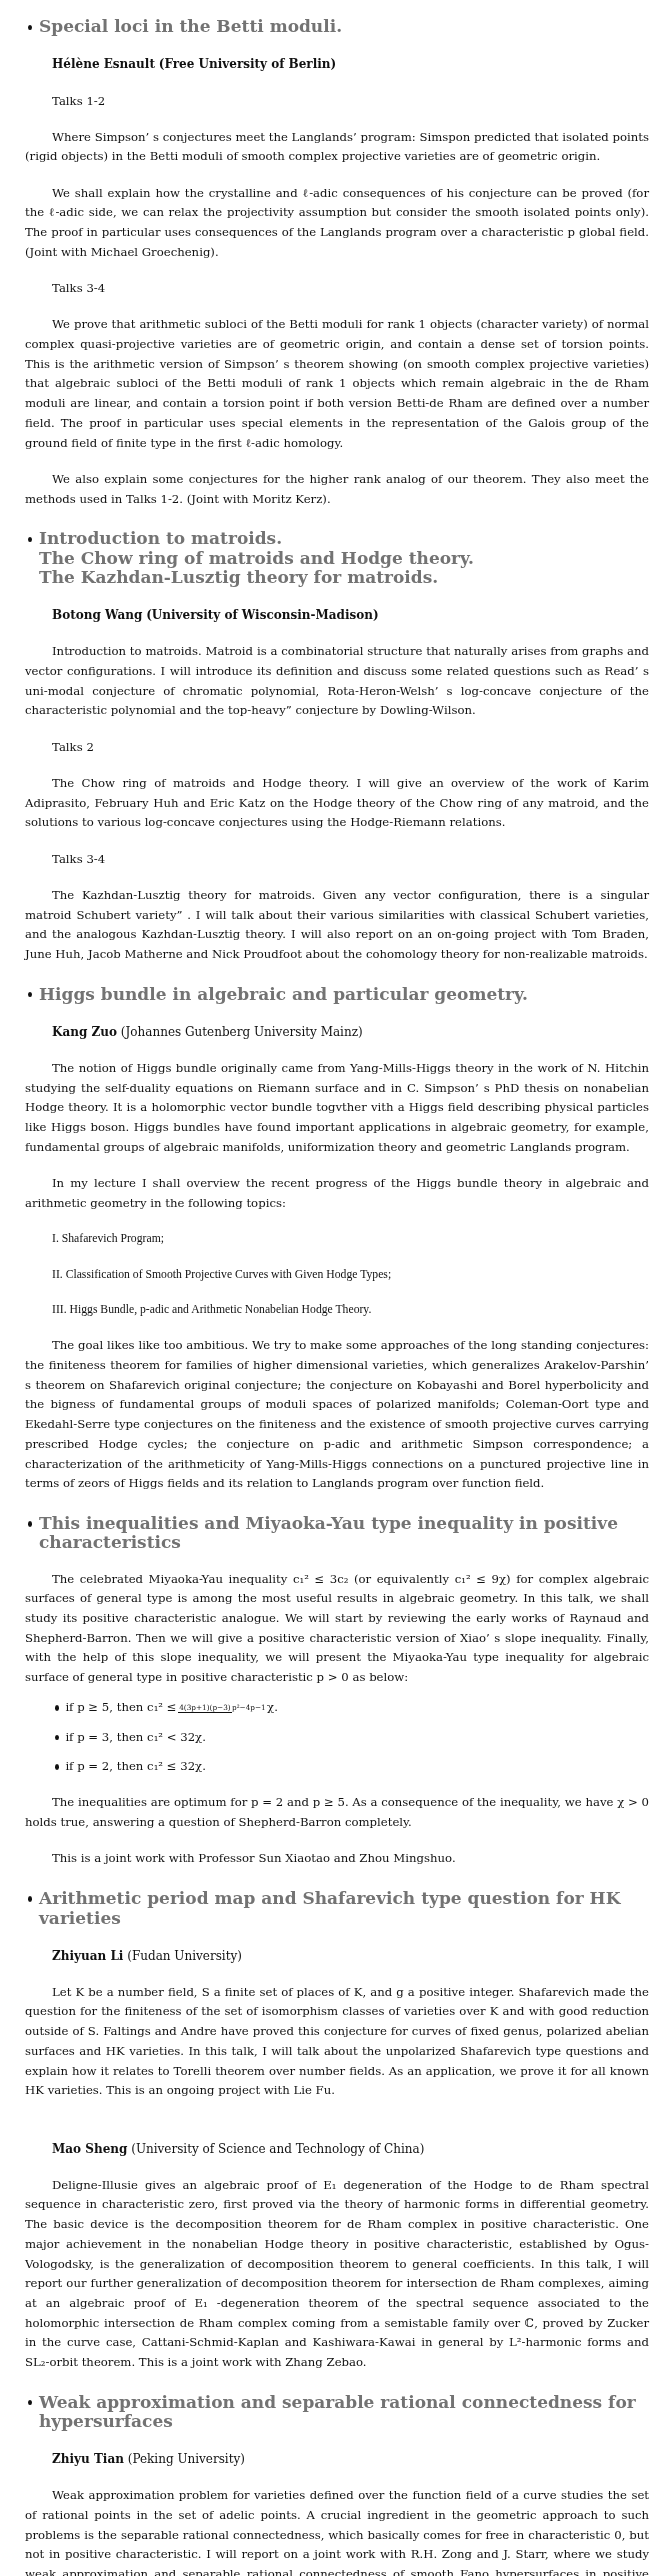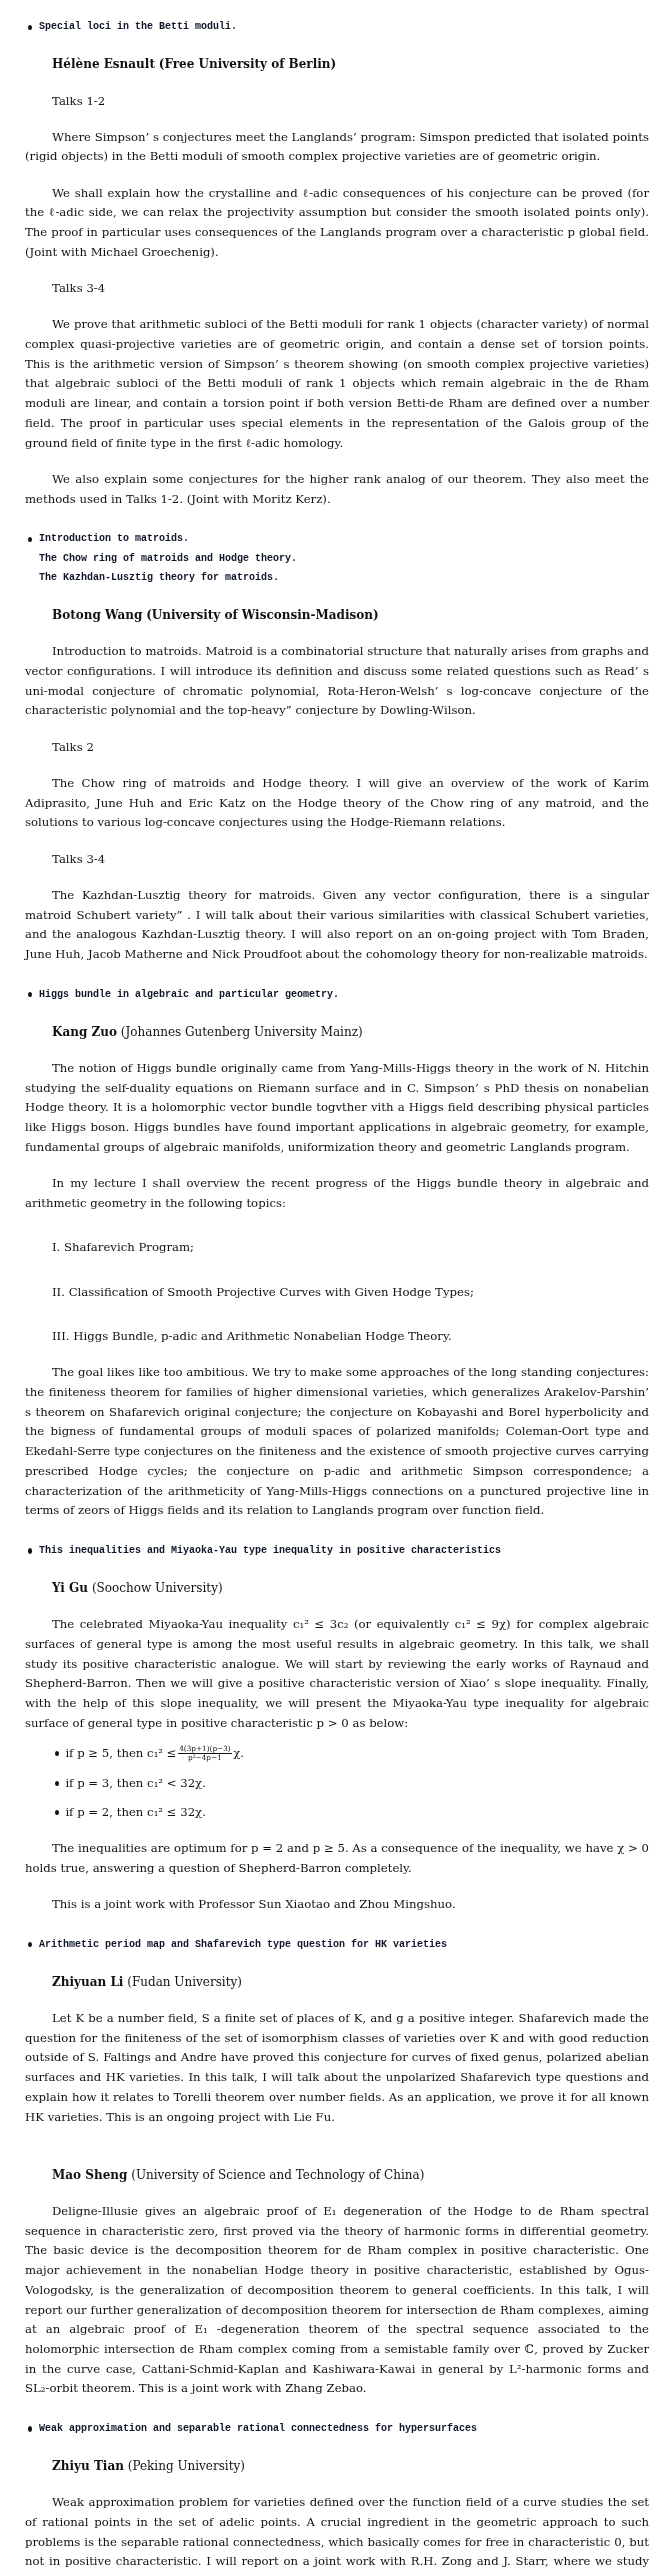--- a/index.html
+++ b/index.html
@@ -12,36 +12,36 @@
   }
   .page { padding: 17.4px 16.7px 27px 25px; }
   .session { margin: 0; }
   .title-row { display: flex; align-items: flex-start; margin-top: 0; }
   .bullet {
     width: 4px; height: 5.3px; border-radius: 50%;
     background: #111; margin: 7.3px 7.3px 0 2.7px; flex: 0 0 auto;
   }
   .titles { display: flex; flex-direction: column; }
   .title {
-    color: #0f172a; font-weight: bold; font-size: 10px; line-height: 19.4px;
-    text-decoration: none; cursor: pointer; font-family: Liberation Mono, monospace;
+    color: #737373; font-weight: bold; font-size: 17px; line-height: 19.4px;
+    text-decoration: none; cursor: pointer;
   }
   .speaker { margin: 18.7px 0 0 27px; font-size: 12px; line-height: 19.4px; }
   .speaker .name { font-weight: bold; }
   .speaker.allbold .aff { font-weight: bold; }
   .talks { margin: 16.7px 0 0 27px; line-height: 19.4px; }
   p.para {
     margin: 16.7px 0 0 0; text-indent: 27px; line-height: 19.7px;
     text-align: justify; width: 624px;
   }
-  .topic { margin: 25px 0 0 27px; line-height: 19.4px; }
+  .topic { margin: 16px 0 0 27px; line-height: 19.4px; font-family: Liberation Serif, serif; }
   ul.ineq { list-style: none; margin: 10.7px 0 0 0; padding: 0 0 0 27px; }
   ul.ineq li { display: flex; align-items: center; line-height: 19.4px; margin-bottom: 10px; }
   ul.ineq .bullet { margin: 0 6.7px 0 2.7px; }
-  .frac { display: inline-flex; flex-direction: column; vertical-align: middle; font-size: 7.3px; text-align: center; line-height: 8px; margin: 0 1.3px; }
+  .frac { display: inline-flex; flex-direction: row; vertical-align: middle; font-size: 7.3px; text-align: center; line-height: 8px; margin: 0 1.3px; }
   .frac .num { border-bottom: 0.7px solid #111; padding: 0 1.3px; }
   .gap-lg { height: 20px; }
 </style>
 </head>
 <body>
 
 <div class="page">
 
   <section class="session">
     <div class="title-row">
@@ -66,21 +66,21 @@
       <span class="bullet"></span>
       <div class="titles">
         <a class="title">Introduction to matroids.</a>
         <a class="title">The Chow ring of matroids and Hodge theory.</a>
         <a class="title">The Kazhdan-Lusztig theory for matroids.</a>
       </div>
     </div>
     <div class="speaker allbold"><span class="name">Botong Wang</span> <span class="aff">(University of Wisconsin-Madison)</span></div>
     <p class="para">Introduction to matroids. Matroid is a combinatorial structure that naturally arises from graphs and vector configurations. I will introduce its definition and discuss some related questions such as Read’ s uni-modal conjecture of chromatic polynomial, Rota-Heron-Welsh’ s log-concave conjecture of the characteristic polynomial and the    top-heavy” conjecture by Dowling-Wilson.</p>
     <div class="talks">Talks 2</div>
-    <p class="para">The Chow ring of matroids and Hodge theory. I will give an overview of the work of Karim Adiprasito, June Huh and Eric Katz on the Hodge theory of the Chow ring of any matroid, and the solutions to various log-concave conjectures using the Hodge-Riemann relations.</p>
+    <p class="para">The Chow ring of matroids and Hodge theory. I will give an overview of the work of Karim Adiprasito, February Huh and Eric Katz on the Hodge theory of the Chow ring of any matroid, and the solutions to various log-concave conjectures using the Hodge-Riemann relations.</p>
     <div class="talks">Talks 3-4</div>
     <p class="para">The Kazhdan-Lusztig theory for matroids. Given any vector configuration, there is a singular    matroid Schubert variety” . I will talk about their various similarities with classical Schubert varieties, and the analogous Kazhdan-Lusztig theory. I will also report on an on-going project with Tom Braden, June Huh, Jacob Matherne and Nick Proudfoot about the cohomology theory for non-realizable matroids.</p>
   </section>
 
   <div class="gap-lg"></div>
 
   <section class="session">
     <div class="title-row">
       <span class="bullet"></span>
       <div class="titles">
@@ -98,21 +98,20 @@
 
   <div class="gap-lg"></div>
 
   <section class="session">
     <div class="title-row">
       <span class="bullet"></span>
       <div class="titles">
         <a class="title">This inequalities and Miyaoka-Yau type inequality in positive characteristics</a>
       </div>
     </div>
-    <div class="speaker"><span class="name">Yi Gu</span> <span class="aff">(Soochow University)</span></div>
     <p class="para">The celebrated Miyaoka-Yau inequality c₁² ≤ 3c₂ (or equivalently c₁² ≤ 9χ) for complex algebraic surfaces of general type is among the most useful results in algebraic geometry. In this talk, we shall study its positive characteristic analogue. We will start by reviewing the early works of Raynaud and Shepherd-Barron. Then we will give a positive characteristic version of Xiao’ s slope inequality. Finally, with the help of this slope inequality, we will present the Miyaoka-Yau type inequality for algebraic surface of general type in positive characteristic p &gt; 0 as below:</p>
     <ul class="ineq">
       <li>
         <span class="bullet"></span>
         <span>if p ≥ 5, then c₁² ≤</span>
         <span class="frac">
           <span class="num">4(3p+1)(p−3)</span>
           <span class="den">p²−4p−1</span>
         </span>
         <span>χ.</span>

